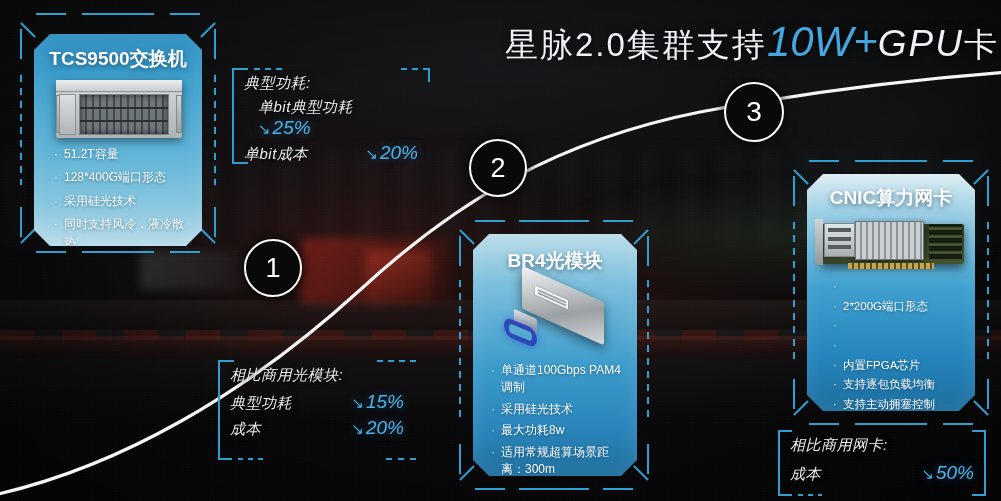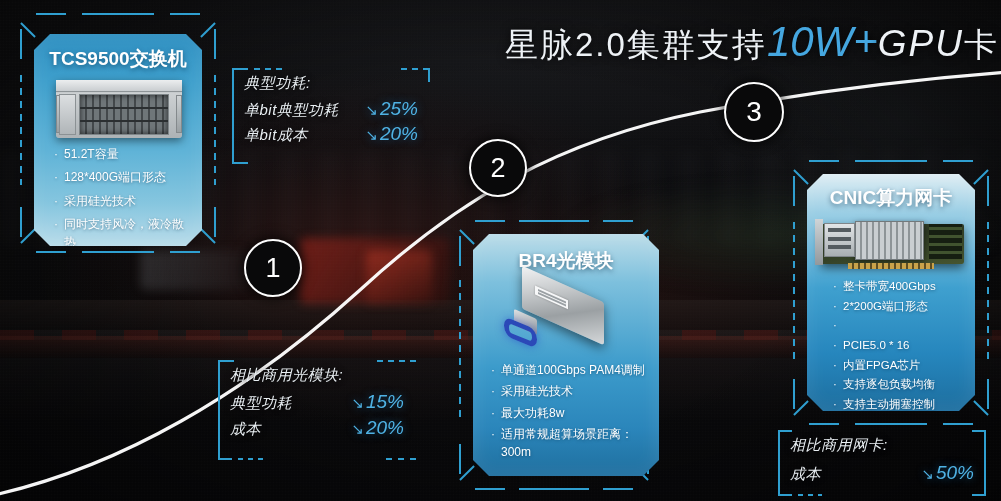--- a/index.html
+++ b/index.html
@@ -286,21 +286,21 @@
       <div class="h" style="right:16px; bottom:0; width:30px;"></div>
       <div class="v" style="right:0; bottom:16px; height:30px;"></div>
       <div class="d" style="right:7px; bottom:7px; transform:rotate(-45deg); transform-origin:center;"></div>
     </div>
     <div class="edge" style="left:60px; top:0; width:70px; height:2px;"></div>
     <div class="edge" style="left:60px; bottom:0; width:70px; height:2px;"></div>
     <div class="edge dash-v" style="left:0; top:60px; height:140px;"></div>
     <div class="edge dash-v" style="right:0; top:60px; height:140px;"></div>
   </div>
 
-  <div class="card c2" style="left:473px; top:234px; width:186px; height:242px;">
+  <div class="card c2" style="left:473px; top:234px; width:164px; height:242px;">
     <div class="card-title" style="top:14px; font-size:19px;">BR4光模块</div>
 
     <div class="img-optic" style="left:18px; top:46px; width:128px; height:74px;">
       <div class="op-body"></div>
       <div class="op-label">
           <i></i>
           <i></i>
         </div>
       <div class="op-cap"></div>
       <div class="op-bail"></div>
@@ -365,32 +365,30 @@
           <i></i>
           <i></i>
         </div>
       <div class="nic-bracket"></div>
       <div class="nic-edge"></div>
     </div>
 
     <div class="card-bullets" style="top:104px; padding:0 8px 0 20px; font-size:11.5px;">
       <div class="bullet" style="margin-bottom:3px;">
         <span class="dot">·</span>
-        <span class="tx">整卡带宽400Gbps</span>
       </div>
       <div class="bullet" style="margin-bottom:3px;">
         <span class="dot">·</span>
         <span class="tx">2*200G端口形态</span>
       </div>
       <div class="bullet" style="margin-bottom:3px;">
         <span class="dot">·</span>
       </div>
       <div class="bullet" style="margin-bottom:3px;">
         <span class="dot">·</span>
-        <span class="tx">PCIE5.0 * 16</span>
       </div>
       <div class="bullet" style="margin-bottom:3px;">
         <span class="dot">·</span>
         <span class="tx">内置FPGA芯片</span>
       </div>
       <div class="bullet" style="margin-bottom:3px;">
         <span class="dot">·</span>
         <span class="tx">支持逐包负载均衡</span>
       </div>
       <div class="bullet">
@@ -404,21 +402,21 @@
     <div class="co-br" style="position:absolute; inset:0;">
       <div class="seg" style="left:0; top:0; width:2px; height:96px;"></div>
       <div class="seg" style="left:0; top:0; width:16px; height:2px;"></div>
       <div class="seg" style="left:0; bottom:0; width:16px; height:2px;"></div>
       <div class="seg" style="left:22px; top:0; width:30px; height:2px; background:repeating-linear-gradient(90deg,#2f9fd0 0 6px,rgba(0,0,0,0) 6px 11px);"></div>
       <div class="seg" style="right:0; top:0; width:34px; height:2px; background:repeating-linear-gradient(90deg,rgba(0,0,0,0) 0 5px,#2f9fd0 5px 11px);"></div>
       <div class="seg" style="right:0; top:0; width:2px; height:14px;"></div>
     </div>
     <div class="co-body">
       <div class="co-head">典型功耗:</div>
-      <div class="co-row" style="margin-top:5px;">
+      <div class="co-row" style="margin-top:5px;flex-direction:column;">
         <span class="lbl">单bit典型功耗</span>
         <span class="val"><span class="ar">↘</span><span>25%</span></span>
       </div>
       <div class="co-row" style="margin-top:3px;">
         <span class="lbl">单bit成本</span>
         <span class="val"><span class="ar">↘</span><span>20%</span></span>
       </div>
     </div>
   </div>
 

